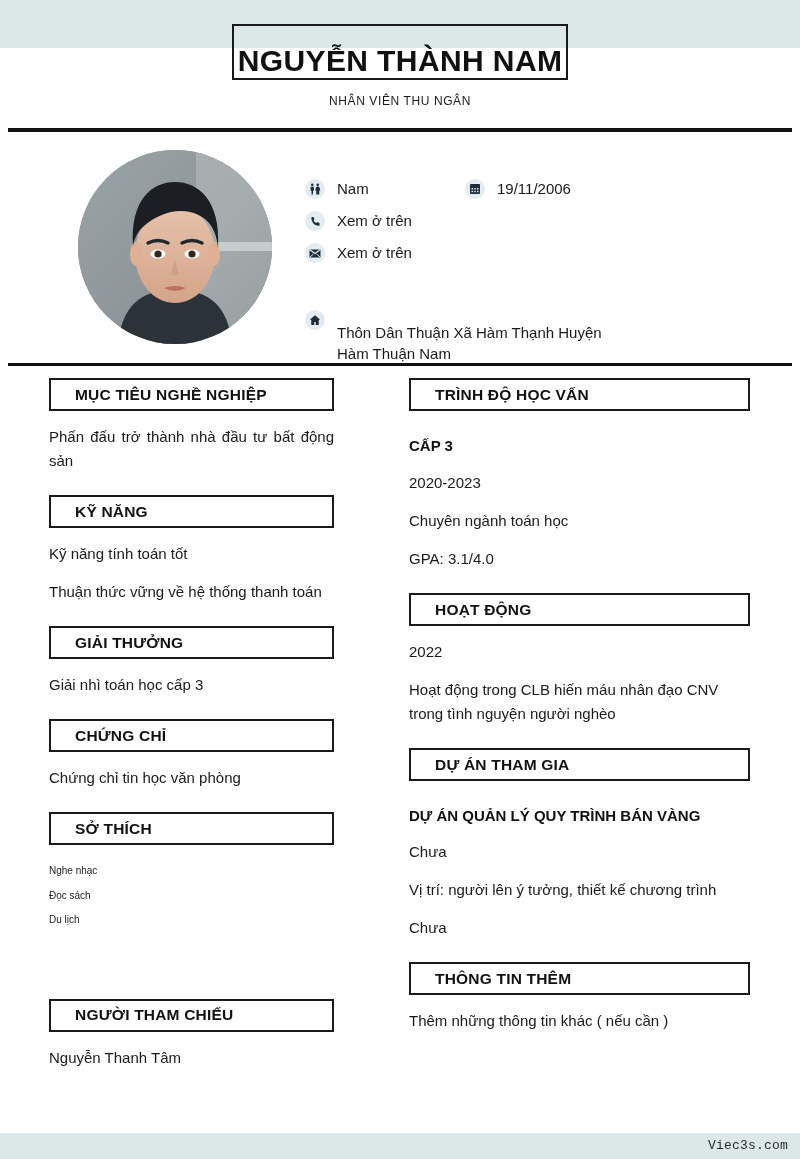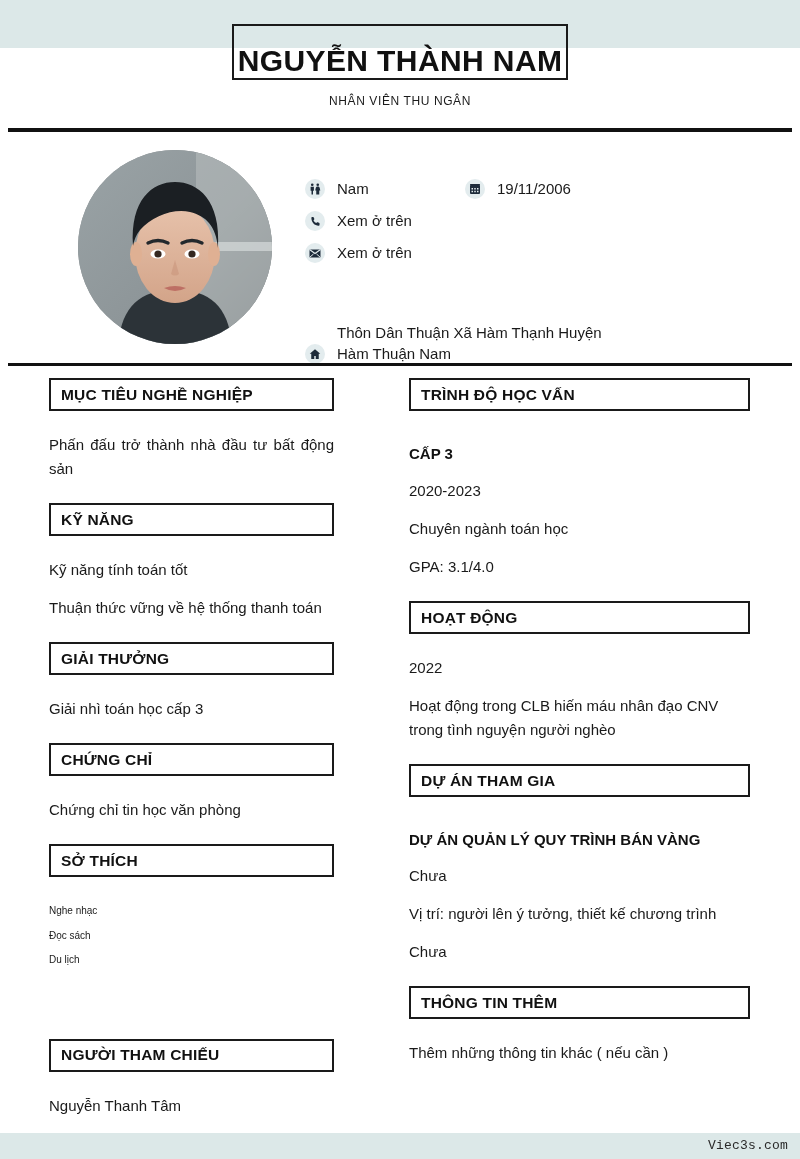--- a/index.html
+++ b/index.html
@@ -106,21 +106,21 @@
 
   .crow {
     display: flex;
     align-items: flex-start;
     margin-bottom: 11px;
   }
   .crow:last-child { margin-bottom: 0; }
 
   .cell {
     display: flex;
-    align-items: flex-end;
+    align-items: center;
   }
   .cell-gender { width: 160px; flex: 0 0 160px; }
 
   .ico {
     flex: 0 0 auto;
     width: 20px;
     height: 20px;
     border-radius: 50%;
     background: #e3ecee;
     display: flex;
@@ -157,22 +157,22 @@
     left: 409px;
     top: 0;
     width: 341px;
   }
 
   .sec-head {
     border: 2px solid #1a1a1a;
     height: 33px;
     display: flex;
     align-items: center;
-    padding-left: 10px;
-    margin-bottom: 22px;
+    padding-left: 24px;
+    margin-bottom: 14px;
   }
   .sec-head span {
     font-size: 15.5px;
     font-weight: bold;
     letter-spacing: 0.2px;
     color: #111;
   }
 
   .para {
     font-size: 15px;

